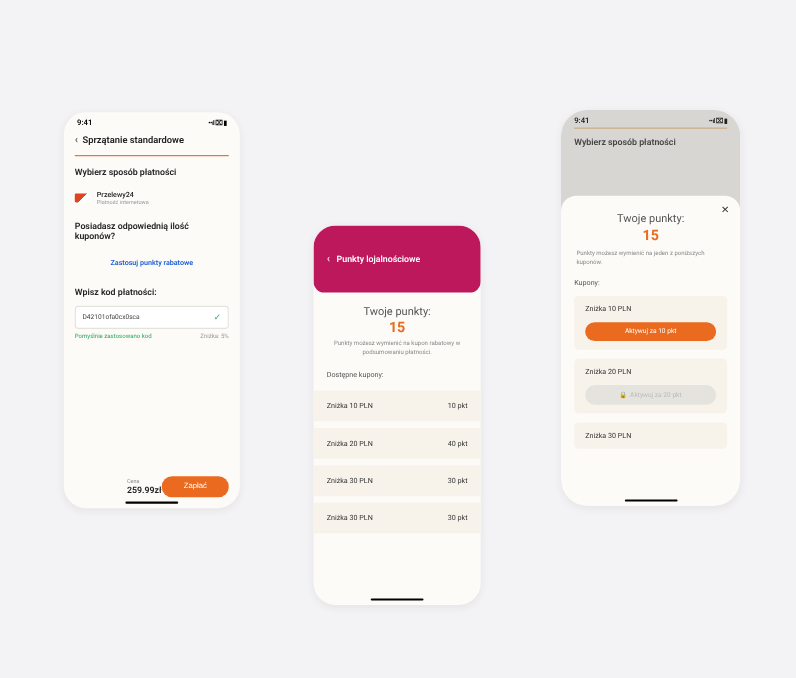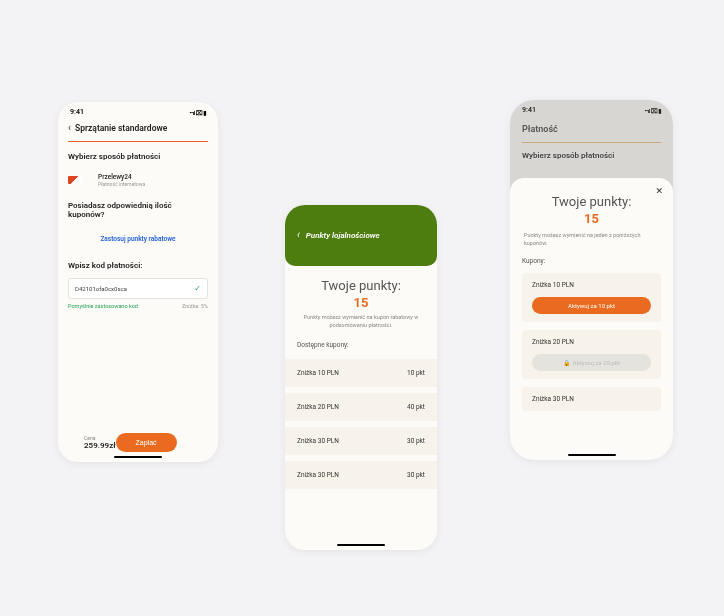--- a/index.html
+++ b/index.html
@@ -42,21 +42,21 @@
 .back-icon { font-size: 10px; color: #333; }
 .header-title { font-size: 8.5px; font-weight: 600; color: #222; }
 .divider-orange { height: 1px; background: #e8651f; margin: 0 10px; }
 
 .section { padding: 10px; }
 .section-title { font-size: 8px; font-weight: 600; color: #222; margin-bottom: 8px; }
 
 .payment-card {
   display: flex;
   align-items: center;
-  gap: 16px;
+  gap: 6px;
   padding: 4px 0;
 }
 .payment-logo {
   width: 14px;
   height: 8px;
   background: linear-gradient(135deg, #d42 50%, #fff 50%);
   border-radius: 1px;
 }
 .payment-name { font-size: 6.5px; font-weight: 500; color: #222; }
 .payment-desc { font-size: 5px; color: #999; }
@@ -85,21 +85,21 @@
 .success-text { font-size: 5.5px; color: #26a65b; }
 .discount-text { font-size: 5.5px; color: #999; }
 
 .bottom-bar {
   position: absolute;
   bottom: 0;
   left: 16px;
   right: 0;
   padding: 8px 10px 10px;
   display: flex;
-  justify-content: flex-start;
+  justify-content: flex-end;
   align-items: center;
 }
 .price-label { font-size: 5px; color: #888; }
 .price-value { font-size: 8px; font-weight: 600; color: #222; }
 .btn-primary {
   background: #ea6b1f;
   color: #fff;
   font-size: 7px;
   font-weight: 500;
   padding: 6px 20px;
@@ -112,32 +112,31 @@
   left: 50%;
   transform: translateX(-50%);
   width: 48px;
   height: 2px;
   background: #000;
   border-radius: 2px;
 }
 
 
 .orange-hero {
-  background: #4d7c0f;
+  background: #be185d;
   color: #fff;
   padding: 18px 12px 24px;
   border-radius: 0 0 10px 10px;
   margin-bottom: 8px;
-  font-style: italic;
 }
 .orange-hero .back { font-size: 10px; display: inline; }
 .orange-hero .title { font-size: 8px; font-weight: 600; display: inline; margin-left: 2px; }
 
 .center-block { text-align: center; padding: 4px 12px 8px; }
-.points-label { font-size: 13px; color: #555; }
+.points-label { font-size: 10px; color: #555; }
 .points-value { font-size: 13px; font-weight: 700; color: #ea6b1f; margin-top: 2px; }
 .points-desc { font-size: 5.5px; color: #888; margin-top: 4px; line-height: 1.4; }
 
 .list-label { font-size: 6.5px; color: #555; padding: 4px 12px; }
 .coupon-row {
   background: #f7f2ea;
   margin: 6px 0;
   padding: 10px 12px;
   display: flex;
   justify-content: space-between;
@@ -290,21 +289,20 @@
   </div>
   <div class="home-indicator"></div>
 </div>
 
 <div class="phone phone3">
   <div class="phone3-bg">
     <div class="status-bar muted-status">
       <span>9:41</span>
       <span class="status-icons">••ıl ⌧ ▮</span>
     </div>
-    <div class="muted-header">Płatność</div>
     <div class="muted-divider"></div>
     <div class="muted-section-title">Wybierz sposób płatności</div>
 
     <div class="sheet">
       <span class="sheet-close">✕</span>
       <div class="sheet-center">
         <div class="points-label">Twoje punkty:</div>
         <div class="points-value">15</div>
       </div>
       <div class="sheet-desc">Punkty możesz wymienić na jeden z poniższych kuponów.</div>

